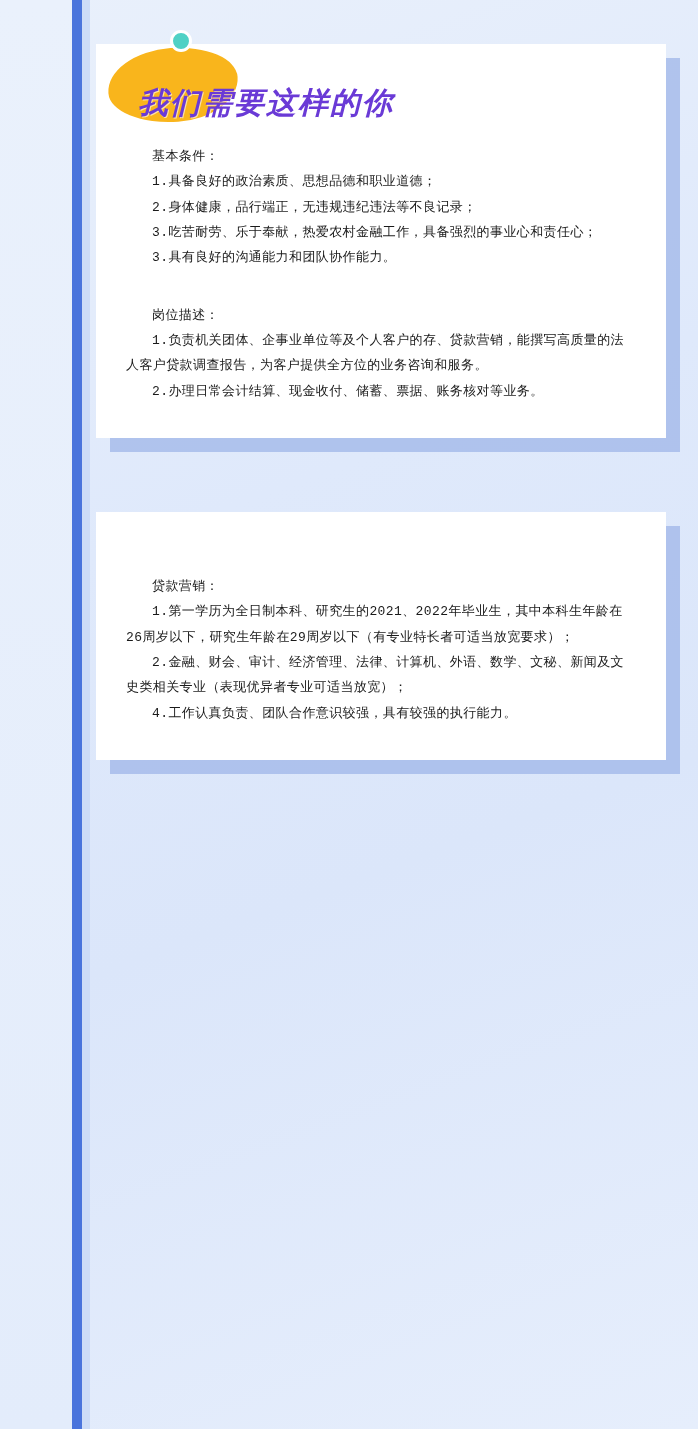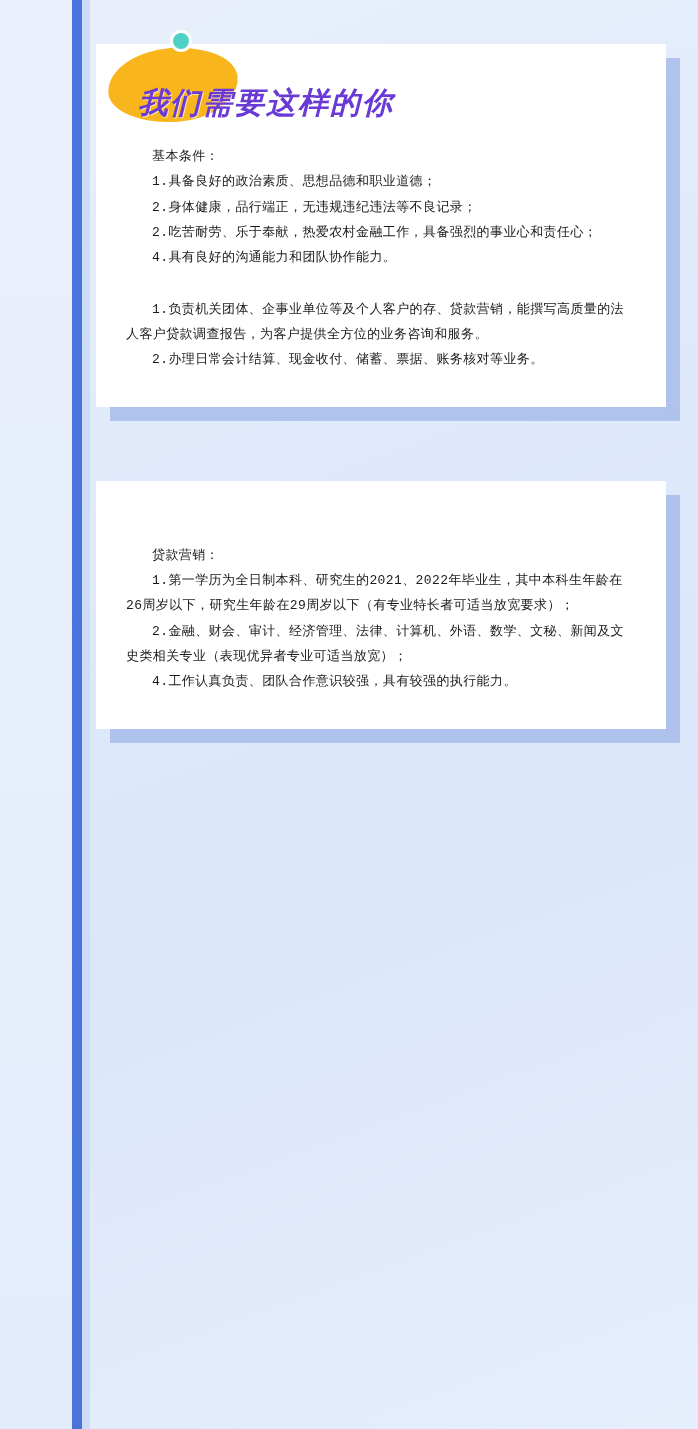--- a/index.html
+++ b/index.html
@@ -154,25 +154,26 @@
       <div class="head">
         <div class="blob"></div>
         <div class="dot"></div>
         <div class="head-title">我们需要这样的你</div>
       </div>
 
       <div class="body-text">
         <p class="sec-title">基本条件：</p>
         <p class="para">1.具备良好的政治素质、思想品德和职业道德；</p>
         <p class="para">2.身体健康，品行端正，无违规违纪违法等不良记录；</p>
-        <p class="para">2.吃苦耐劳、乐于奉献，热爱农村金融工作，具备强烈的事业心和责任心；</p>
-        <p class="para">4.具有良好的沟通能力和团队协作能力。</p>
+        <p class="para">3.吃苦耐劳、乐于奉献，热爱农村金融工作，具备强烈的事业心和责任心；</p>
+        <p class="para">3.具有良好的沟通能力和团队协作能力。</p>
 
         <div class="gap"></div>
 
+        <p class="sec-title">岗位描述：</p>
         <p class="para">1.负责机关团体、企事业单位等及个人客户的存、贷款营销，能撰写高质量的法人客户贷款调查报告，为客户提供全方位的业务咨询和服务。</p>
         <p class="para">2.办理日常会计结算、现金收付、储蓄、票据、账务核对等业务。</p>
       </div>
     </div>
   </div>
 
   <div class="spacer-between"></div>
 
   <div class="card-wrap">
     <div class="card-shadow"></div>

